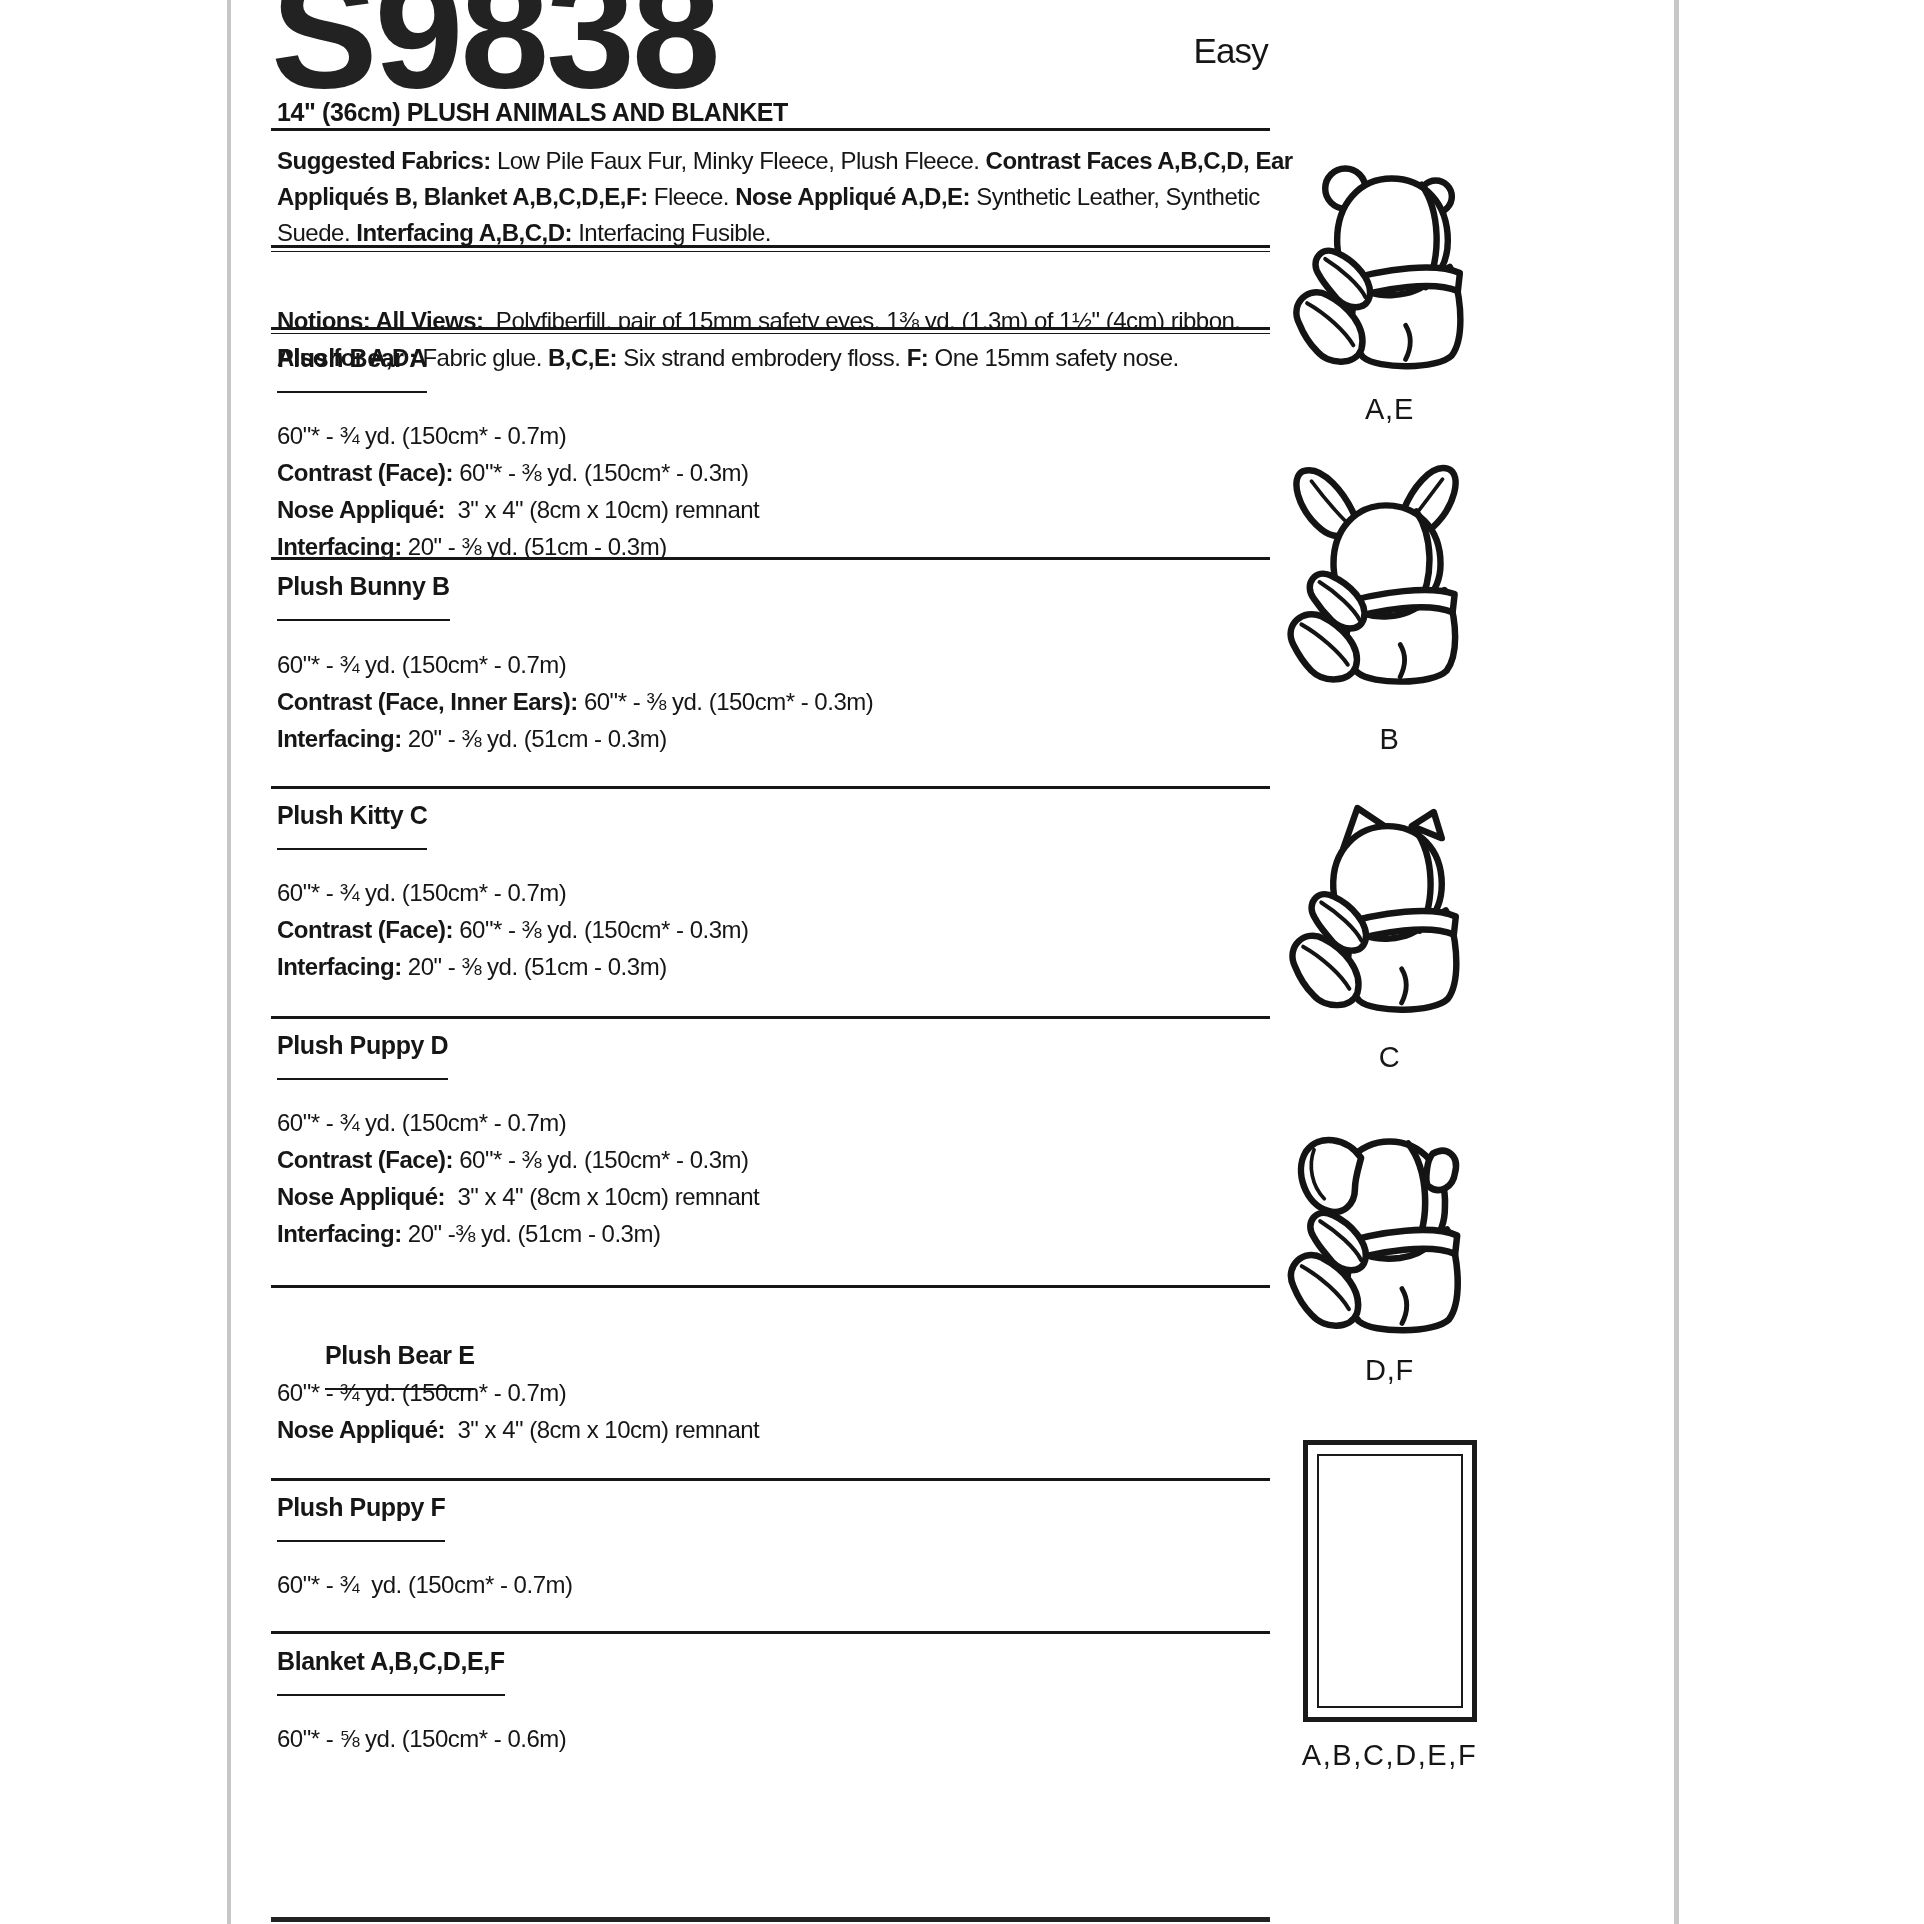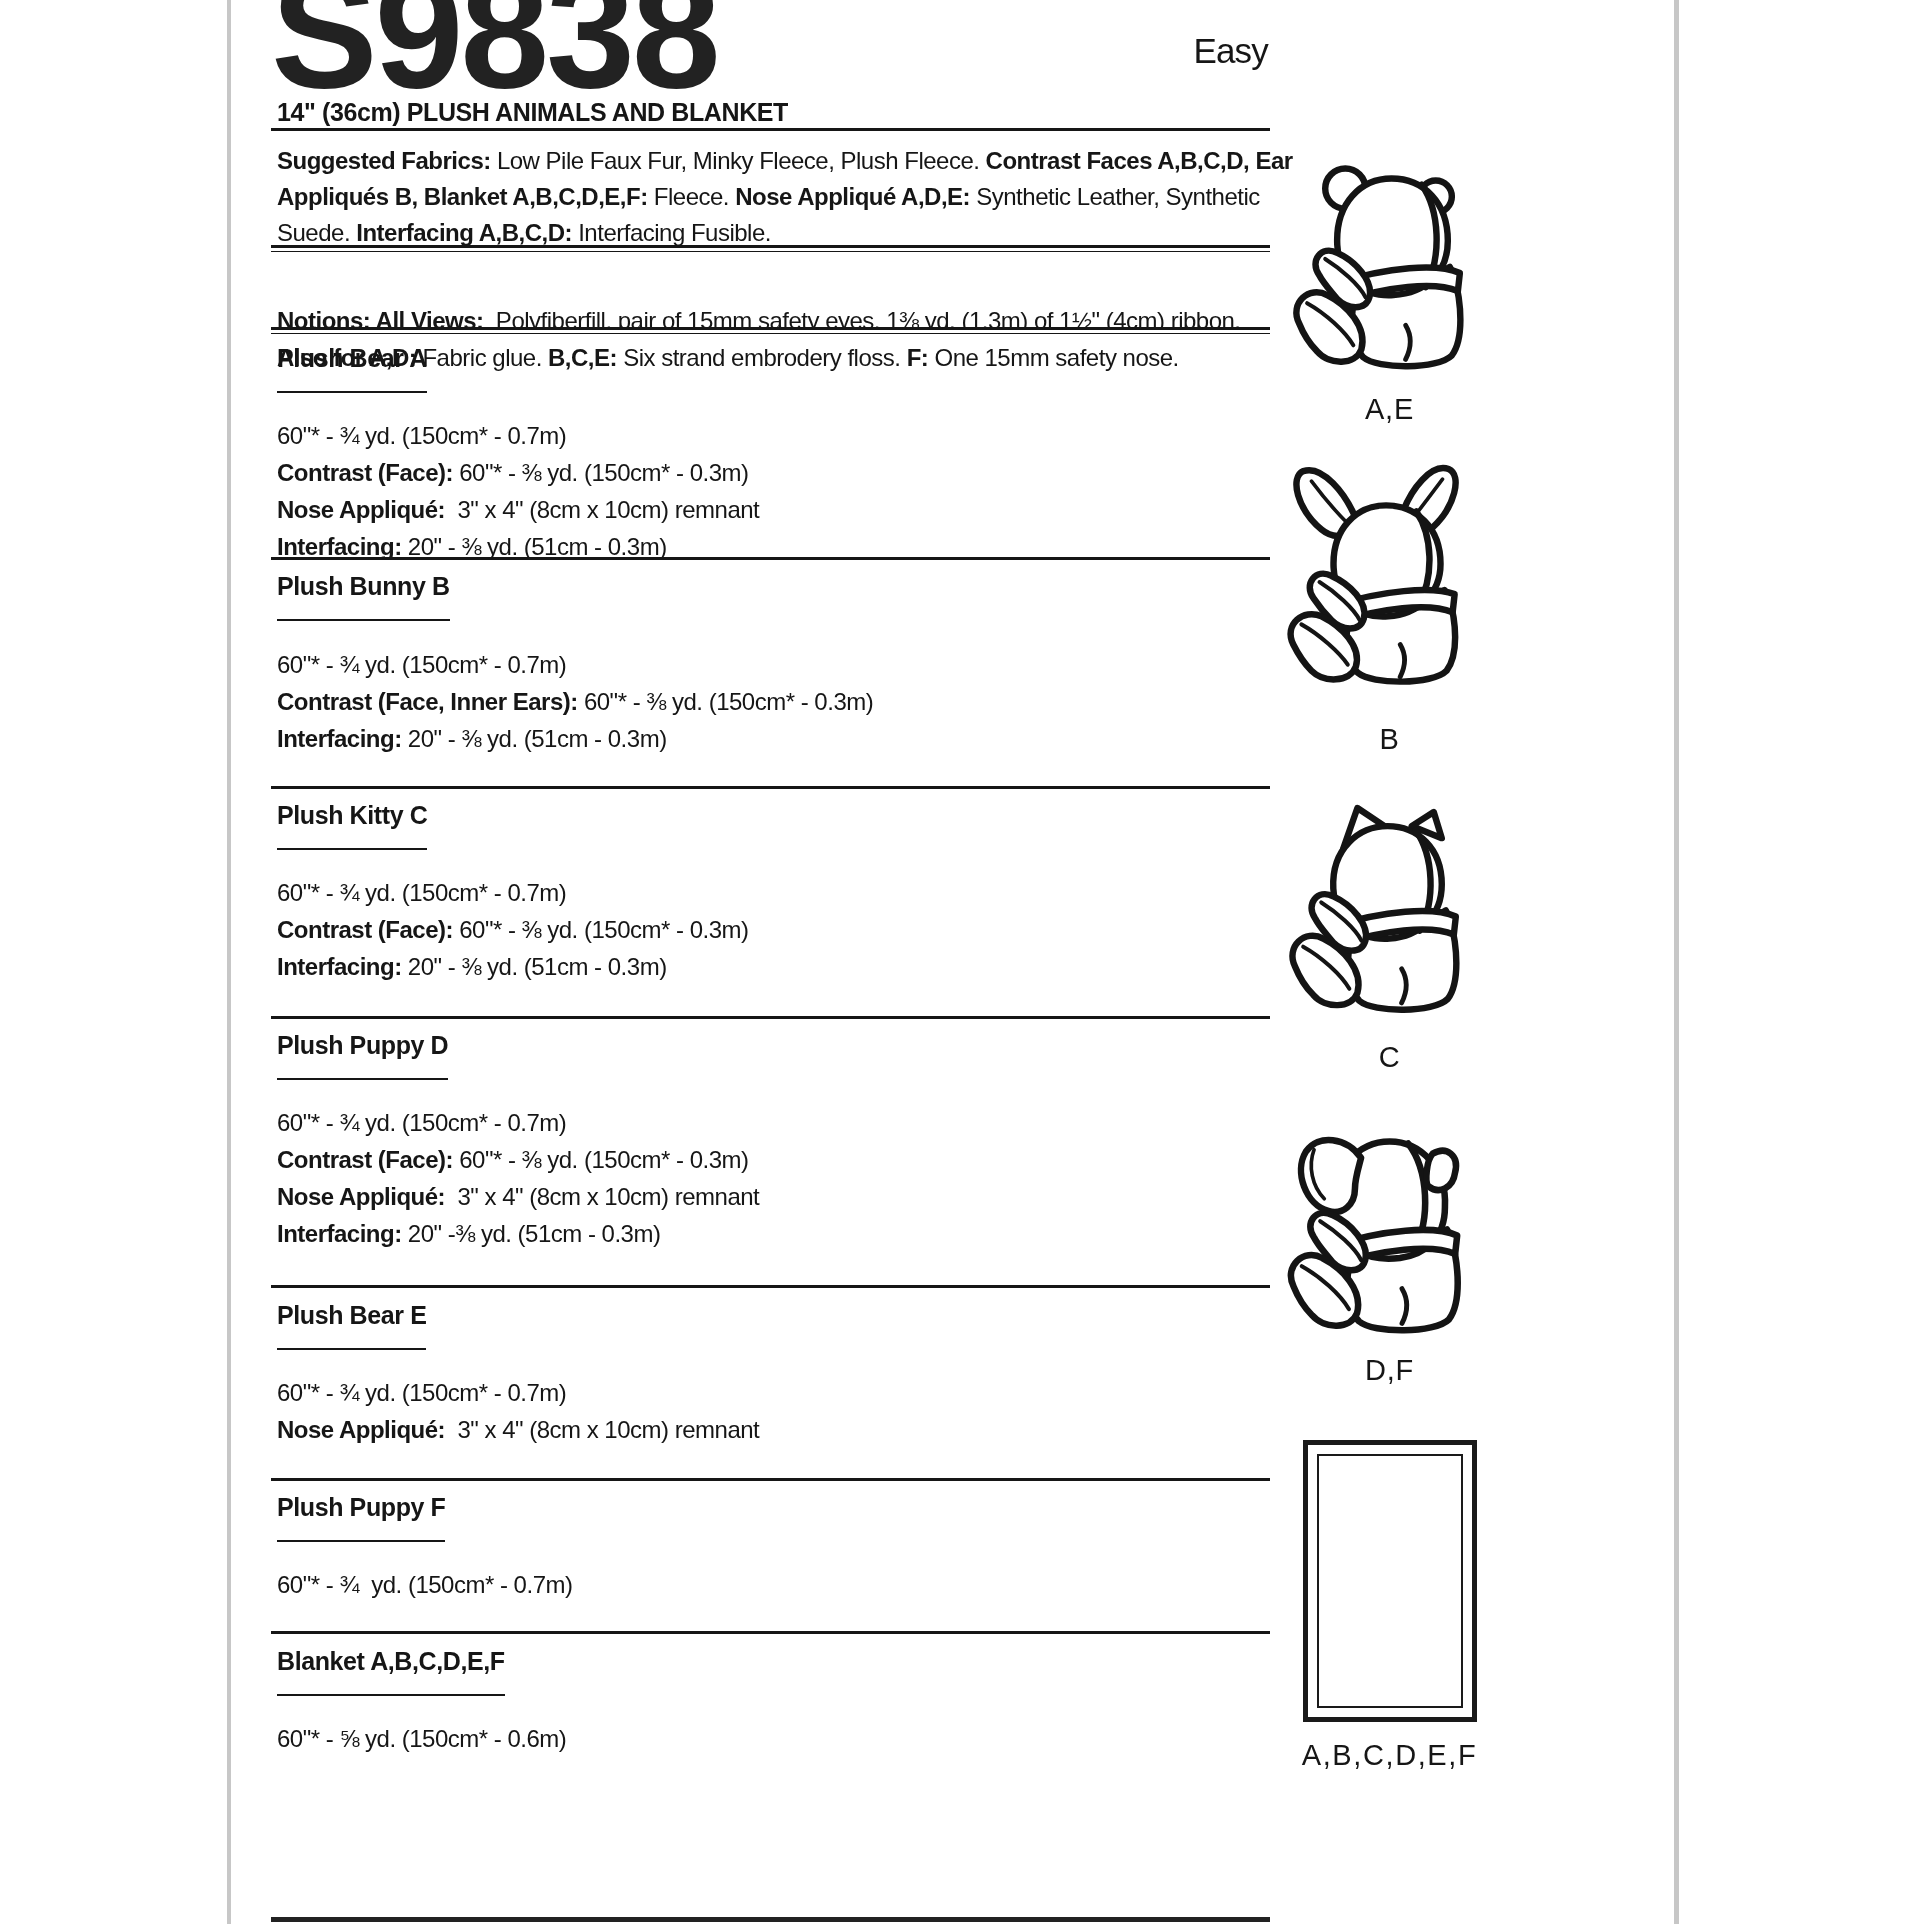--- a/index.html
+++ b/index.html
@@ -87,21 +87,21 @@
 
   <div class="sec-h" style="top:1032px;">Plush Puppy D</div>
   <div class="sec-lines" style="top:1104px;">
     <span class="line"><span class="b"></span><span>60"* - ¾ yd. (150cm* - 0.7m)</span></span><br>
     <span class="line"><span class="b">Contrast (Face):</span><span> 60"* - ⅜ yd. (150cm* - 0.3m)</span></span><br>
     <span class="line"><span class="b">Nose Appliqué:</span><span>&nbsp; 3" x 4" (8cm x 10cm) remnant</span></span><br>
     <span class="line"><span class="b">Interfacing:</span><span> 20" -⅜ yd. (51cm - 0.3m)</span></span>
   </div>
   <div class="rule" style="top:1285px;"></div>
 
-  <div class="sec-h" style="top:1302px;">Plush Bear E</div>
+  <div class="sec-h" style="top:1342px;margin-left:48px;">Plush Bear E</div>
   <div class="sec-lines" style="top:1374px;">
     <span class="line"><span class="b"></span><span>60"* - ¾ yd. (150cm* - 0.7m)</span></span><br>
     <span class="line"><span class="b">Nose Appliqué:</span><span>&nbsp; 3" x 4" (8cm x 10cm) remnant</span></span>
   </div>
   <div class="rule" style="top:1478px;"></div>
 
   <div class="sec-h" style="top:1494px;text-align:center;">Plush Puppy F</div>
   <div class="sec-lines" style="top:1566px;">
     <span class="line"><span class="b"></span><span>60"* - ¾&nbsp; yd. (150cm* - 0.7m)</span></span>
   </div>

